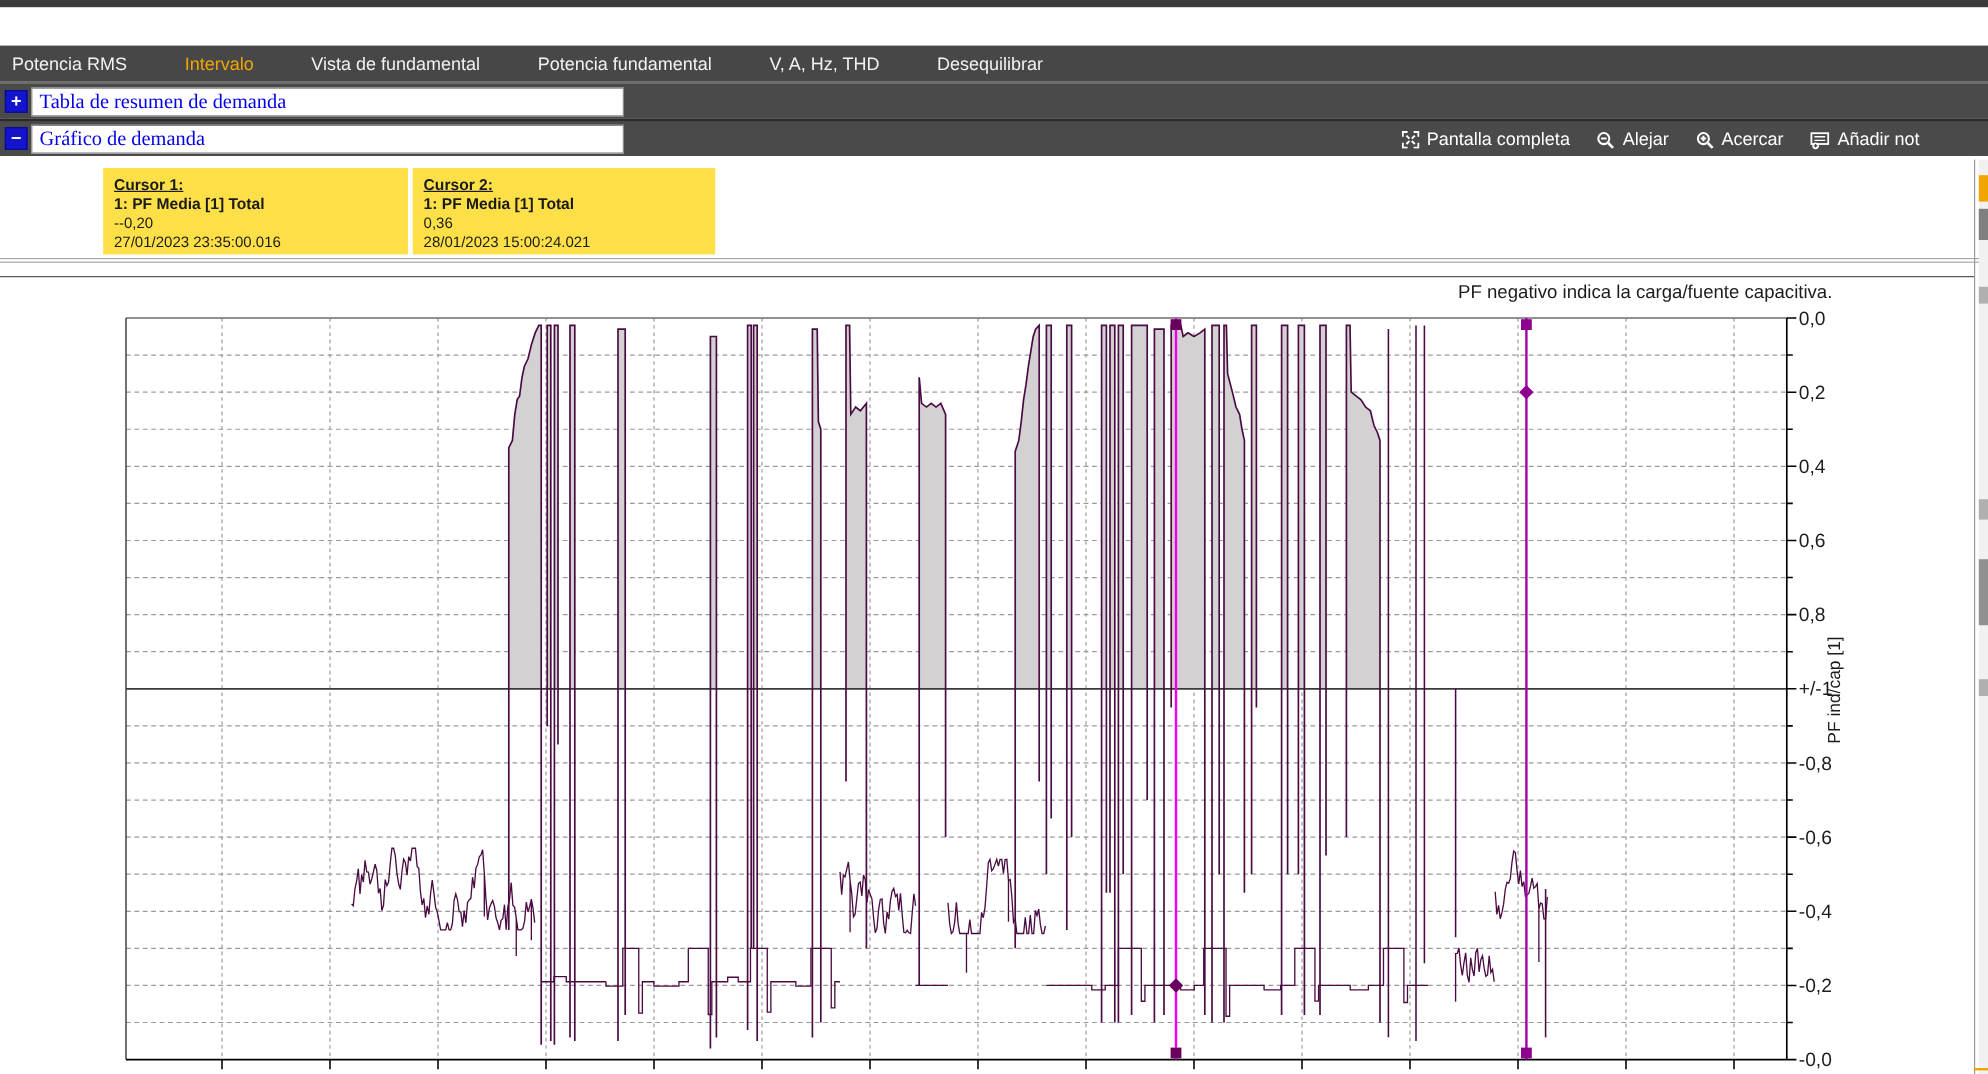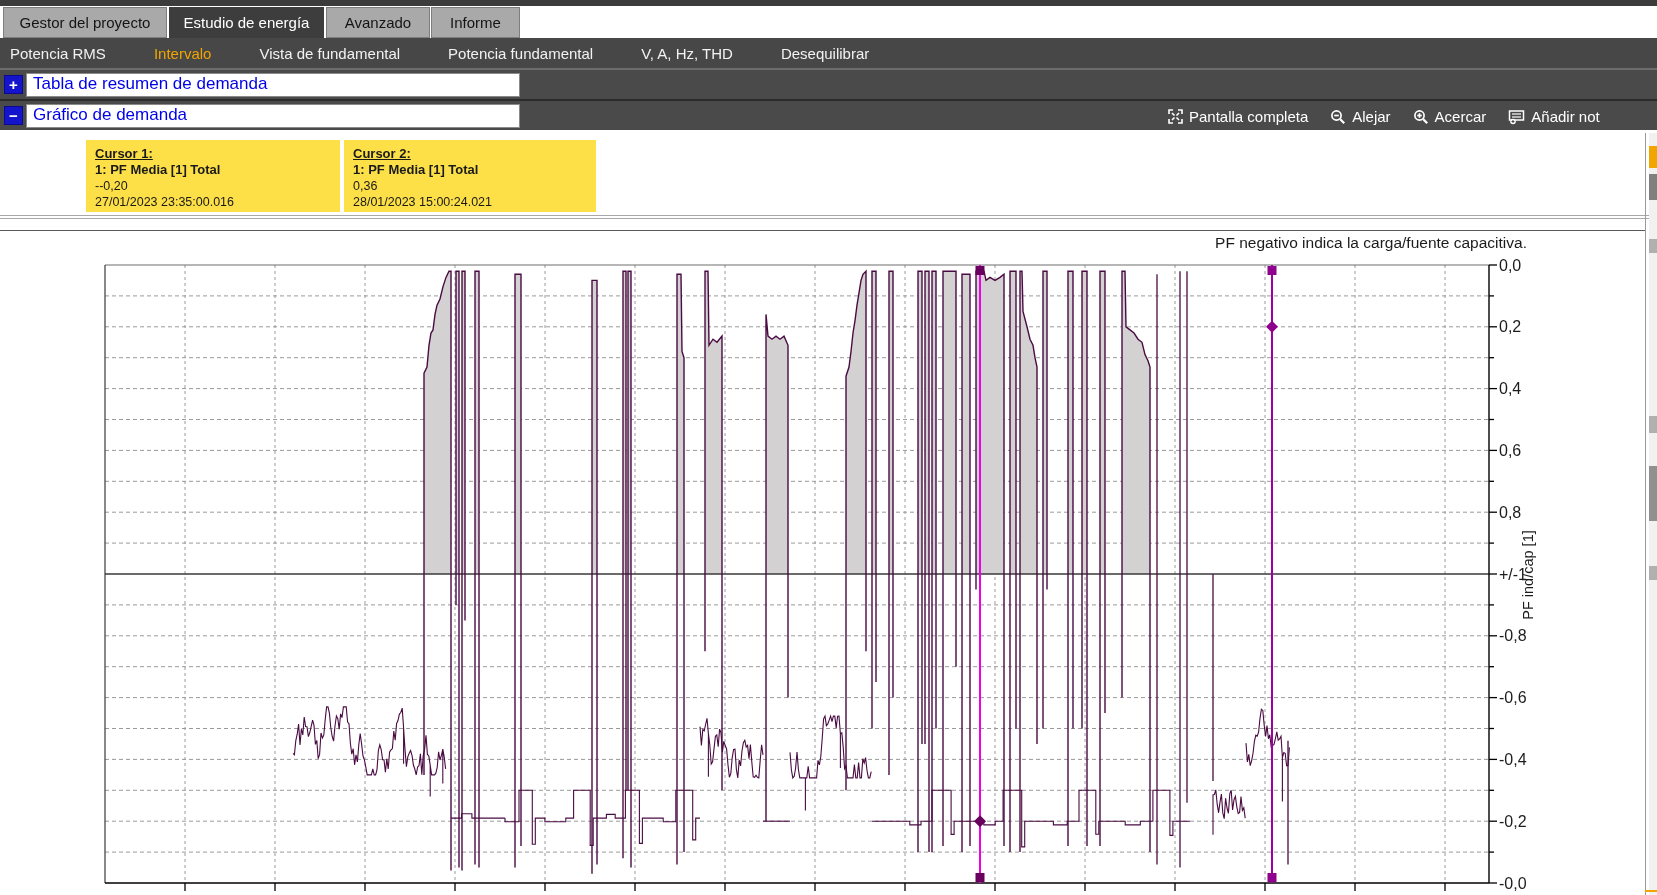--- a/index.html
+++ b/index.html
@@ -17,21 +17,21 @@
           padding-left:10px;gap:48px;box-sizing:border-box;}
   .navitem{color:#f2f2f2;font-size:15px;white-space:nowrap;cursor:default;}
   .navitem.active{color:#f0a500;}
   
   .secrow{left:0;width:1657px;height:31px;background:#4a4a4a;border-top:2px solid #6c6c6c;box-sizing:border-box;}
   #secrow1{top:68px;}
   #secrow2{top:99px;border-top:2px solid #2b2b2b;}
   .secbtn{position:absolute;left:4px;top:5px;width:19px;height:19px;background:#1414cc;border:1px solid #0a0a8a;
           color:#fff;font-size:15px;font-weight:bold;line-height:17px;text-align:center;box-sizing:border-box;cursor:pointer;}
   .secbox{position:absolute;left:26px;top:3px;width:494px;height:24px;background:#ffffff;border:1px solid #8a8a8a;
-          box-sizing:border-box;display:flex;align-items:flex-start;padding-left:6px;}
+          box-sizing:border-box;display:flex;align-items:center;padding-left:6px;font-family:Liberation Serif, serif;}
   .sectitle{color:#0000e8;font-size:17px;white-space:nowrap;}
   
   #charttools{position:absolute;left:1168px;top:0;width:489px;height:31px;display:flex;align-items:center;
               justify-content:flex-start;gap:22px;overflow:hidden;white-space:nowrap;}
   .tbbtn{display:flex;align-items:center;gap:6px;color:#ffffff;font-size:15px;cursor:pointer;flex:0 0 auto;}
   .tbbtn svg{display:block;}
   
   #cursorpanel{left:0;top:130px;width:1657px;height:85px;background:#ffffff;}
   .cbox{position:absolute;top:10px;height:72px;background:#fde047;box-sizing:border-box;padding:6px 8px 0 9px;color:#1a1a1a;}
   .cbox .t1{font-size:13px;font-weight:bold;text-decoration:underline;line-height:16px;}
@@ -46,26 +46,20 @@
   #orangedash{left:1645px;top:890px;width:12px;height:2px;background:#f0a500;}
   svg text{font-family:"Liberation Sans","DejaVu Sans",sans-serif;}
 </style>
 </head>
 <body>
 
 <div id="app">
 
   <div class="abs" id="topstrip"></div>
 
-  <div class="abs" id="tabrow">
-    <div class="tab" style="left:3px;width:162px;">Gestor del proyecto</div>
-    <div class="tab active" style="left:169px;width:153px;">Estudio de energía</div>
-    <div class="tab" style="left:326px;width:102px;">Avanzado</div>
-    <div class="tab" style="left:431px;width:87px;">Informe</div>
-  </div>
 
   <div class="abs" id="navrow">
     <span class="navitem">Potencia RMS</span>
     <span class="navitem active">Intervalo</span>
     <span class="navitem">Vista de fundamental</span>
     <span class="navitem">Potencia fundamental</span>
     <span class="navitem">V, A, Hz, THD</span>
     <span class="navitem">Desequilibrar</span>
   </div>
 

